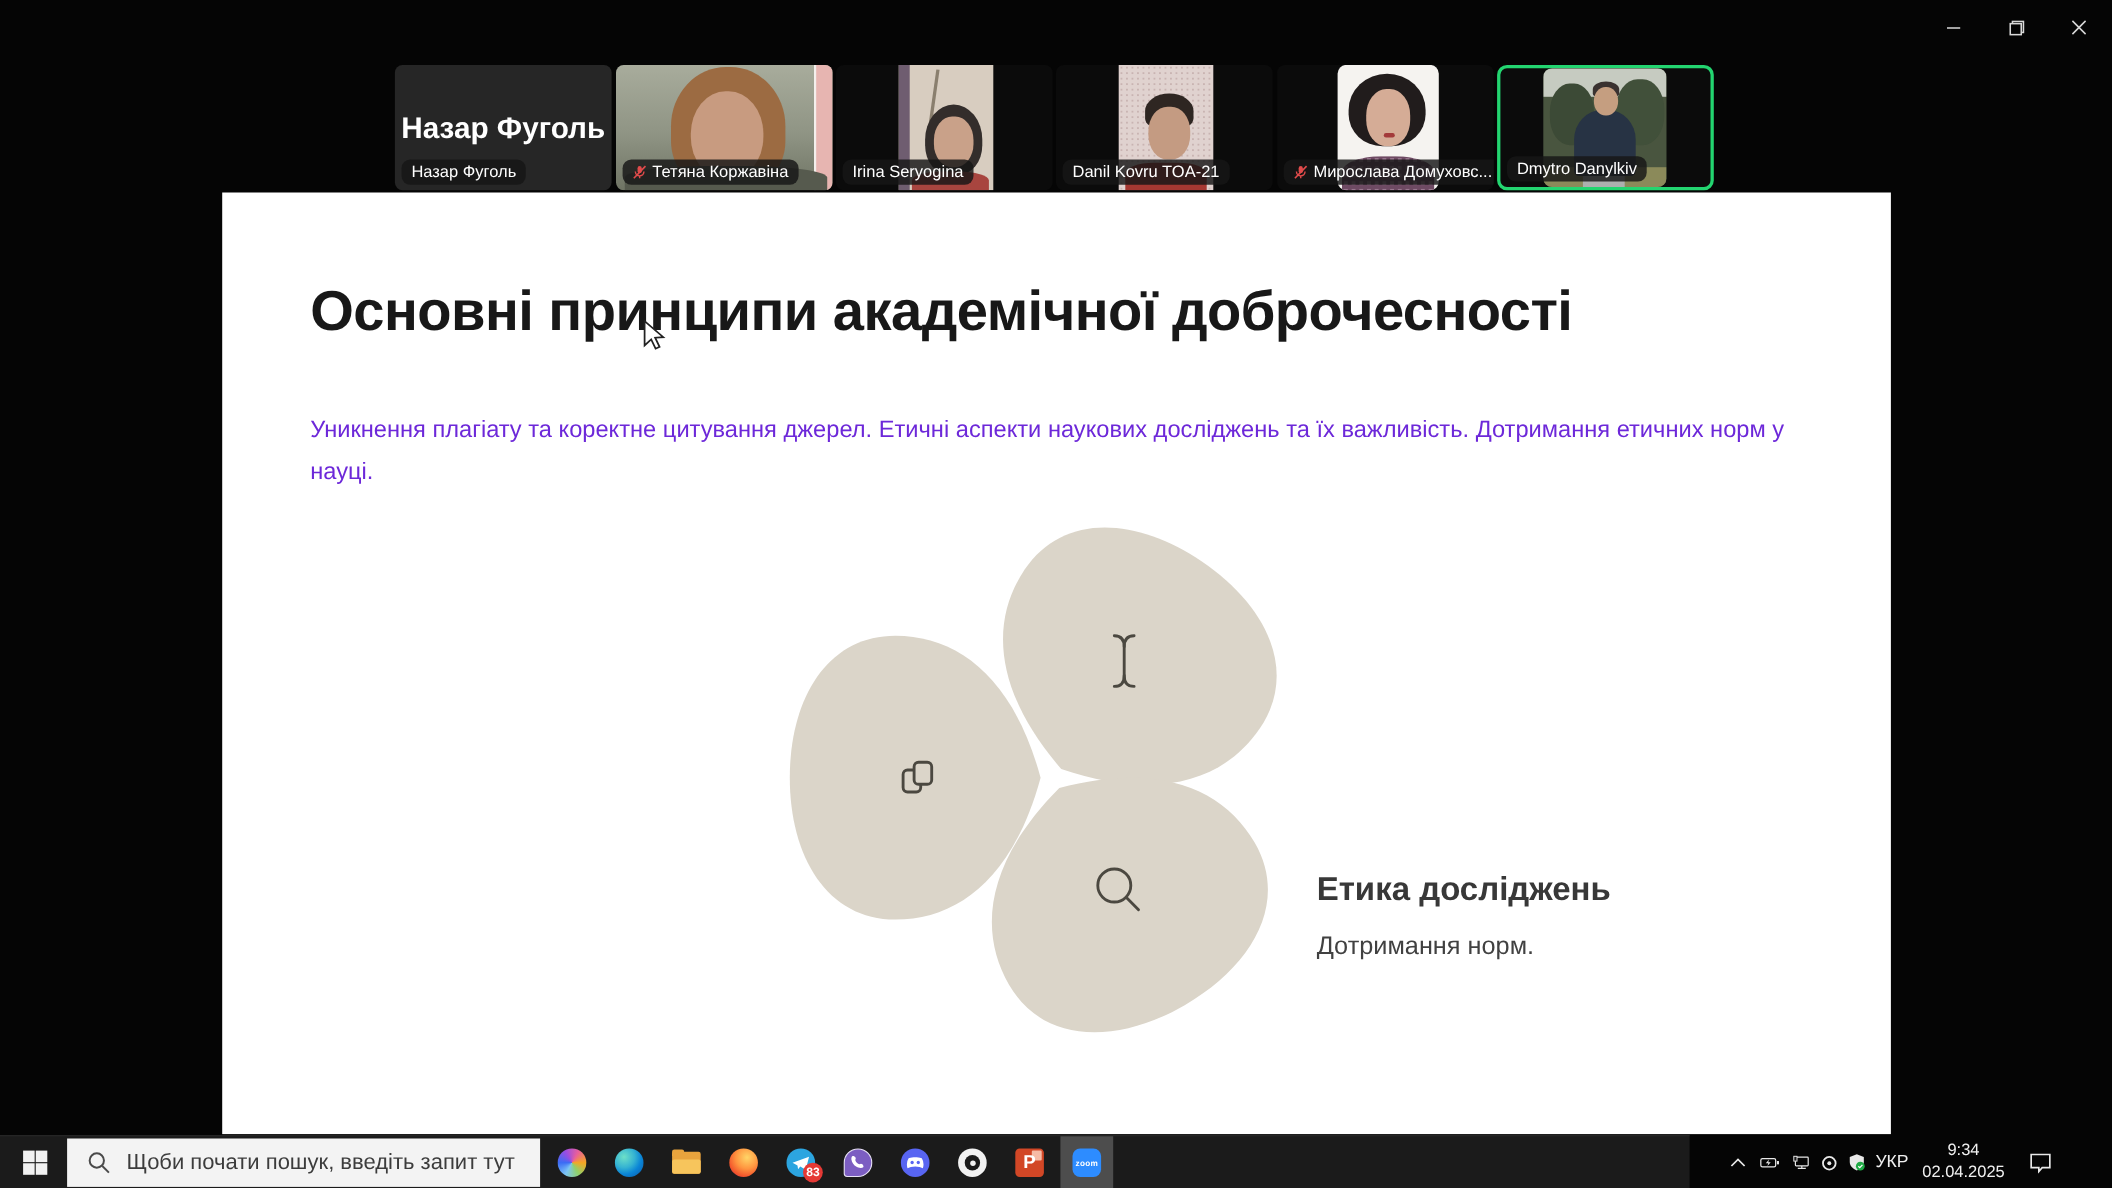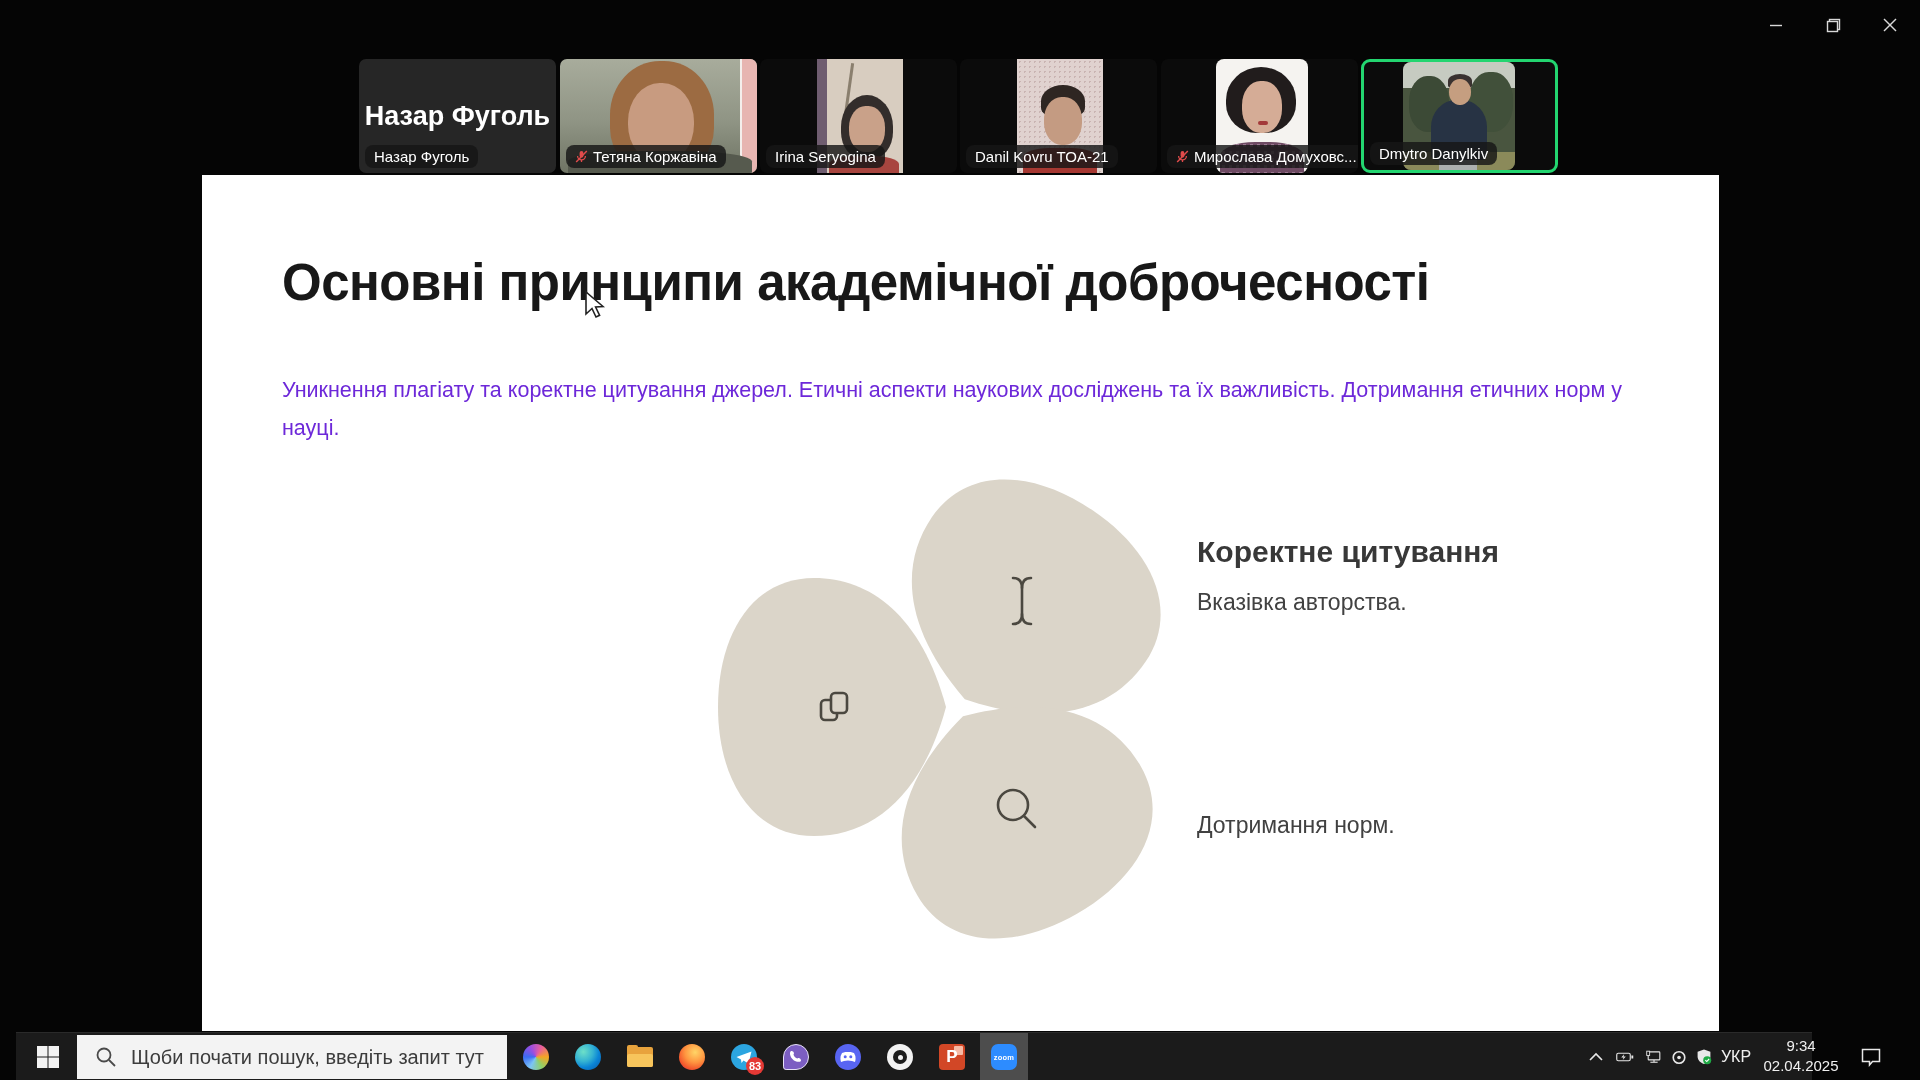--- a/index.html
+++ b/index.html
@@ -24,21 +24,21 @@
   
   #slide{position:absolute;left:202px;top:175px;width:1517px;height:856px;background:#ffffff;}
   #slide-title{position:absolute;left:80px;top:78px;margin:0;font-size:51px;font-weight:bold;color:#181818;letter-spacing:-0.5px;}
   #slide-paragraph{position:absolute;left:80px;top:196px;width:1372px;margin:0;font-size:21.5px;line-height:38px;color:#6d28d9;}
   .dg-item{position:absolute;}
   .dg-title{font-size:30px;font-weight:bold;color:#383838;}
   .dg-desc{font-size:23px;color:#414141;margin-top:20px;}
   .ta-right{text-align:right;}
 
   
-  #taskbar{position:absolute;left:16px;top:1032px;width:1796px;height:48px;background:#1b1b1b;border-top:1px solid #2a2a2a;box-sizing:border-box;}
+  #taskbar{position:absolute;left:0;top:1032px;width:1536px;height:48px;background:#1b1b1b;border-top:1px solid #2a2a2a;box-sizing:border-box;}
   .tb-btn{position:absolute;top:0;width:48px;height:48px;background:transparent;border:none;display:flex;align-items:center;justify-content:center;cursor:pointer;}
   #searchbox{position:absolute;left:61px;top:2px;width:430px;height:44px;background:#f3f3f3;display:flex;align-items:center;gap:12px;padding:0 0 0 18px;box-sizing:border-box;}
   #searchbox input{border:none;background:transparent;outline:none;font-size:20px;color:#3c3c3c;width:370px;font-family:"Liberation Sans",sans-serif;}
   #searchbox input::placeholder{color:#3c3c3c;opacity:1;}
   .appicon{width:26px;height:26px;position:relative;}
   .badge{position:absolute;right:-7px;bottom:-5px;width:18px;height:18px;border-radius:50%;background:#e53935;color:#fff;
     font-size:11px;display:flex;align-items:center;justify-content:center;font-weight:bold;}
   .tray{position:absolute;display:flex;align-items:center;justify-content:center;background:transparent;border:none;cursor:pointer;height:48px;top:0;}
   .tray-txt{color:#f0f0f0;font-size:16px;}
   #clock{position:absolute;left:1742px;top:3px;width:86px;height:42px;color:#f0f0f0;font-size:15px;line-height:20px;text-align:center;cursor:pointer;}
@@ -182,25 +182,22 @@
           <path d="M 9 -23 C 2 -23 0 -19 0 -13"></path>
           <path d="M 9 23 C 2 23 0 19 0 13"></path>
         </g>
         <g transform="translate(1016 808)">
           <circle cx="-3" cy="-3" r="15"></circle>
           <line x1="8" y1="8" x2="19" y2="19"></line>
         </g>
       </g>
     </svg>
 
-    <div class="dg-item" style="left:995px;top:360px;width:400px;">
-      <div class="dg-title">Коректне цитування</div>
-      <div class="dg-desc">Вказівка авторства.</div>
-    </div>
     <div class="dg-item" style="left:995px;top:617px;width:400px;">
+      <div class="dg-title">Етика досліджень</div>
       <div class="dg-desc">Дотримання норм.</div>
     </div>
   </div>
 
   <svg class="abs" style="left:584px;top:290px;" width="22" height="30" viewBox="0 0 22 30">
     <path d="M2 2 L2 24 L8 18.5 L12 27 L15.6 25.3 L11.6 17 L19 16.5 Z" fill="#ffffff" stroke="#222222" stroke-width="1.6"></path>
   </svg>
 
   <div id="taskbar">
 

